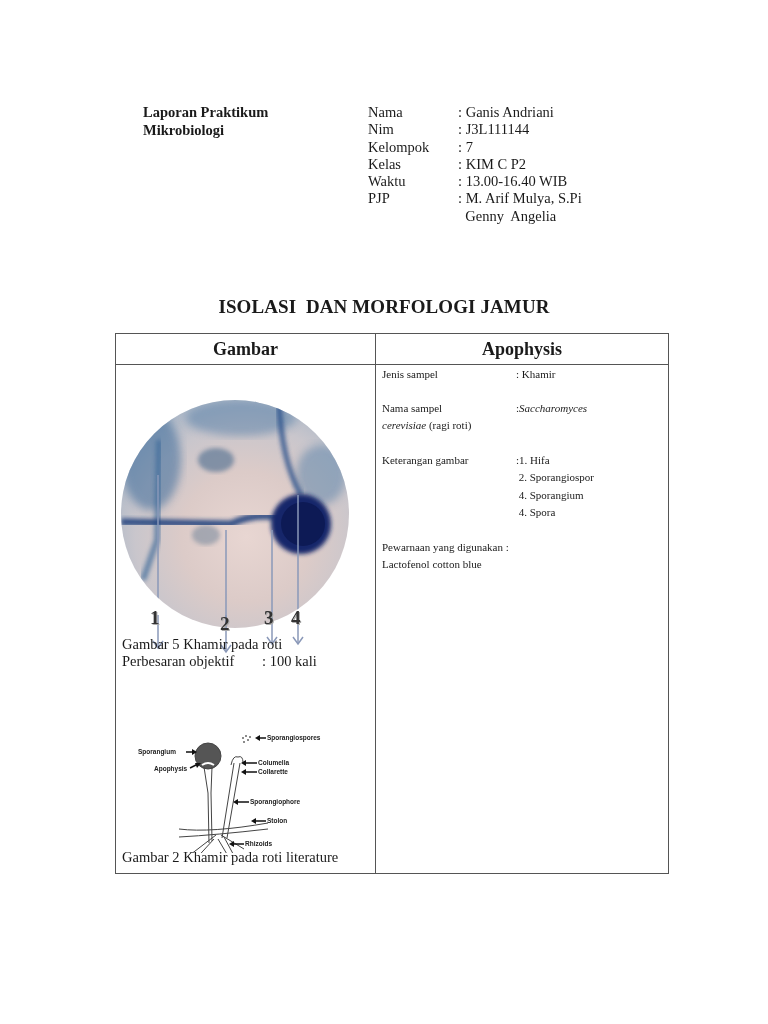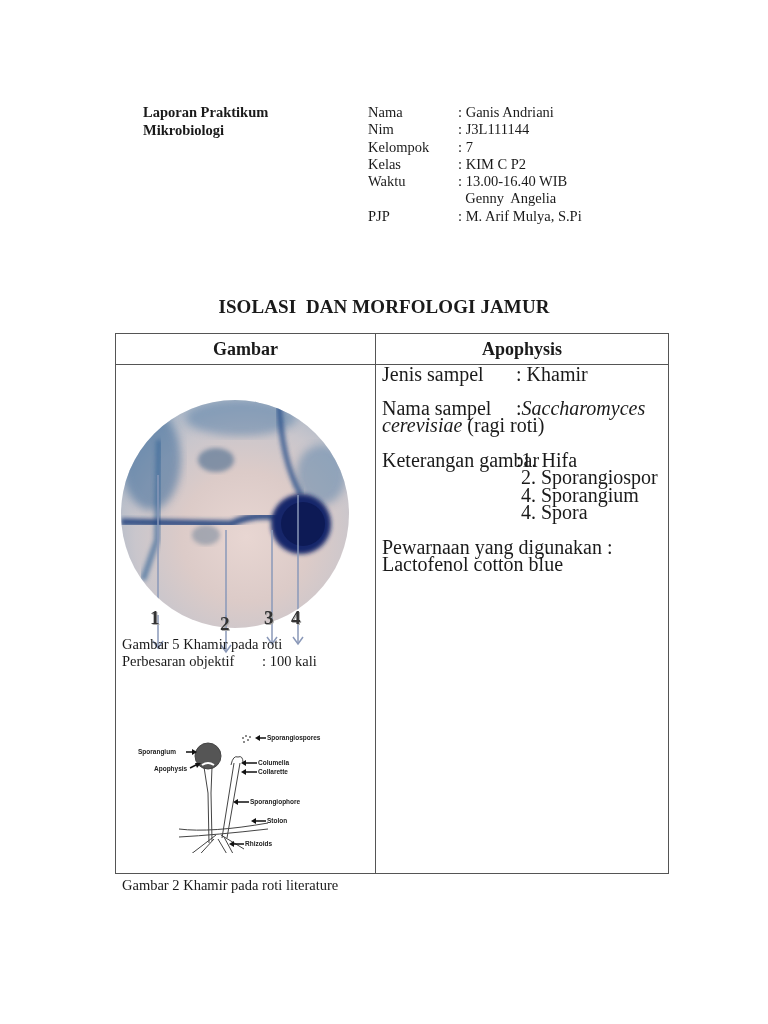--- a/index.html
+++ b/index.html
@@ -12,21 +12,21 @@
   .info .k { width: 90px; }
   .info .v { }
   .title { left: 0; width: 768px; top: 296px; text-align: center; font-weight: bold; font-size: 19px; letter-spacing: 0.1px; }
   .title span { padding-left: 0; }
   table.main { position: absolute; left: 115px; top: 333px; width: 554px; border-collapse: collapse; border-radius: 12px; }
   table.main td, table.main th { border: 1.6px solid #555; padding: 0; vertical-align: top; }
   table.main th { height: 30px; font-size: 18px; font-weight: bold; text-align: center; vertical-align: middle; }
   th.c1, td.c1 { width: 259px; }
   td.body { height: 508px; }
   td.c1 { position: relative; }
-  td.c2 { position: relative; font-size: 20px; line-height: 17.3px; }
+  td.c2 { position: relative; font-size: 11px; line-height: 17.3px; }
   .kv { position: absolute; left: 6px; white-space: nowrap; }
   .kv .lbl { display: inline-block; width: 134px; }
   .micro { position: absolute; left: 5px; top: 35px; width: 228px; height: 228px; border-radius: 50%; overflow: hidden;
            background: radial-gradient(circle at 55% 60%, #e8d6d2 0%, #dccbc8 35%, #c9c6cc 60%, #9fb2c6 85%, #6f8fb0 100%); }
   .caption { position: absolute; left: 6px; font-size: 14.5px; line-height: 17.3px; white-space: nowrap; }
   .num { position: absolute; font-weight: bold; font-size: 19px; color: #333; text-shadow: 1px 1px 0 #aaa; }
   .diag-label { position: absolute; font-family: "Liberation Sans", "DejaVu Sans", sans-serif; font-weight: bold; font-size: 6.5px; color: #222; white-space: nowrap; }
 </style>
 </head>
 <body>
@@ -51,26 +51,26 @@
     </div>
   <div class="row">
       <span class="k">Kelas</span>
       <span class="v">: KIM C P2</span>
     </div>
   <div class="row">
       <span class="k">Waktu</span>
       <span class="v">: 13.00-16.40 WIB</span>
     </div>
   <div class="row">
+      <span class="k">PJP</span>
+      <span class="v">: M. Arif Mulya, S.Pi</span>
+    </div>
+  <div class="row">
       <span class="k"></span>
       <span class="v" style="white-space:pre">  Genny  Angelia</span>
-    </div>
-  <div class="row">
-      <span class="k">PJP</span>
-      <span class="v">: M. Arif Mulya, S.Pi</span>
     </div>
 </div>
 
 <div class="abs title"><span style="white-space:pre">ISOLASI  DAN MORFOLOGI JAMUR</span></div>
 
 <table class="main">
   <tbody>
       <tr>
     <th class="c1">Gambar</th>
     <th class="c2">Apophysis</th>
@@ -191,21 +191,21 @@
         <span class="diag-label" style="left:151px;top:11px">Sporangiospores</span>
         <span class="diag-label" style="left:22px;top:25px">Sporangium</span>
         <span class="diag-label" style="left:142px;top:36px">Columella</span>
         <span class="diag-label" style="left:142px;top:45px">Collarette</span>
         <span class="diag-label" style="left:38px;top:42px">Apophysis</span>
         <span class="diag-label" style="left:134px;top:75px">Sporangiophore</span>
         <span class="diag-label" style="left:151px;top:94px">Stolon</span>
         <span class="diag-label" style="left:129px;top:117px">Rhizoids</span>
       </div>
 
-      <div class="caption" style="top:512px">Gambar 2 Khamir pada roti literature</div>
+      <div class="caption" style="top:484px">Gambar 2 Khamir pada roti literature</div>
     </td>
     <td class="c2 body">
       <div class="kv" style="top:1px">
         <span class="lbl">Jenis sampel</span><span>: Khamir</span>
       </div>
       <div class="kv" style="top:35px">
         <div><span class="lbl">Nama sampel</span><span>:</span><i>Saccharomyces</i></div>
         <div><i>cerevisiae</i><span style="white-space:pre"> (ragi roti)</span></div>
       </div>
       <div class="kv" style="top:87px">

